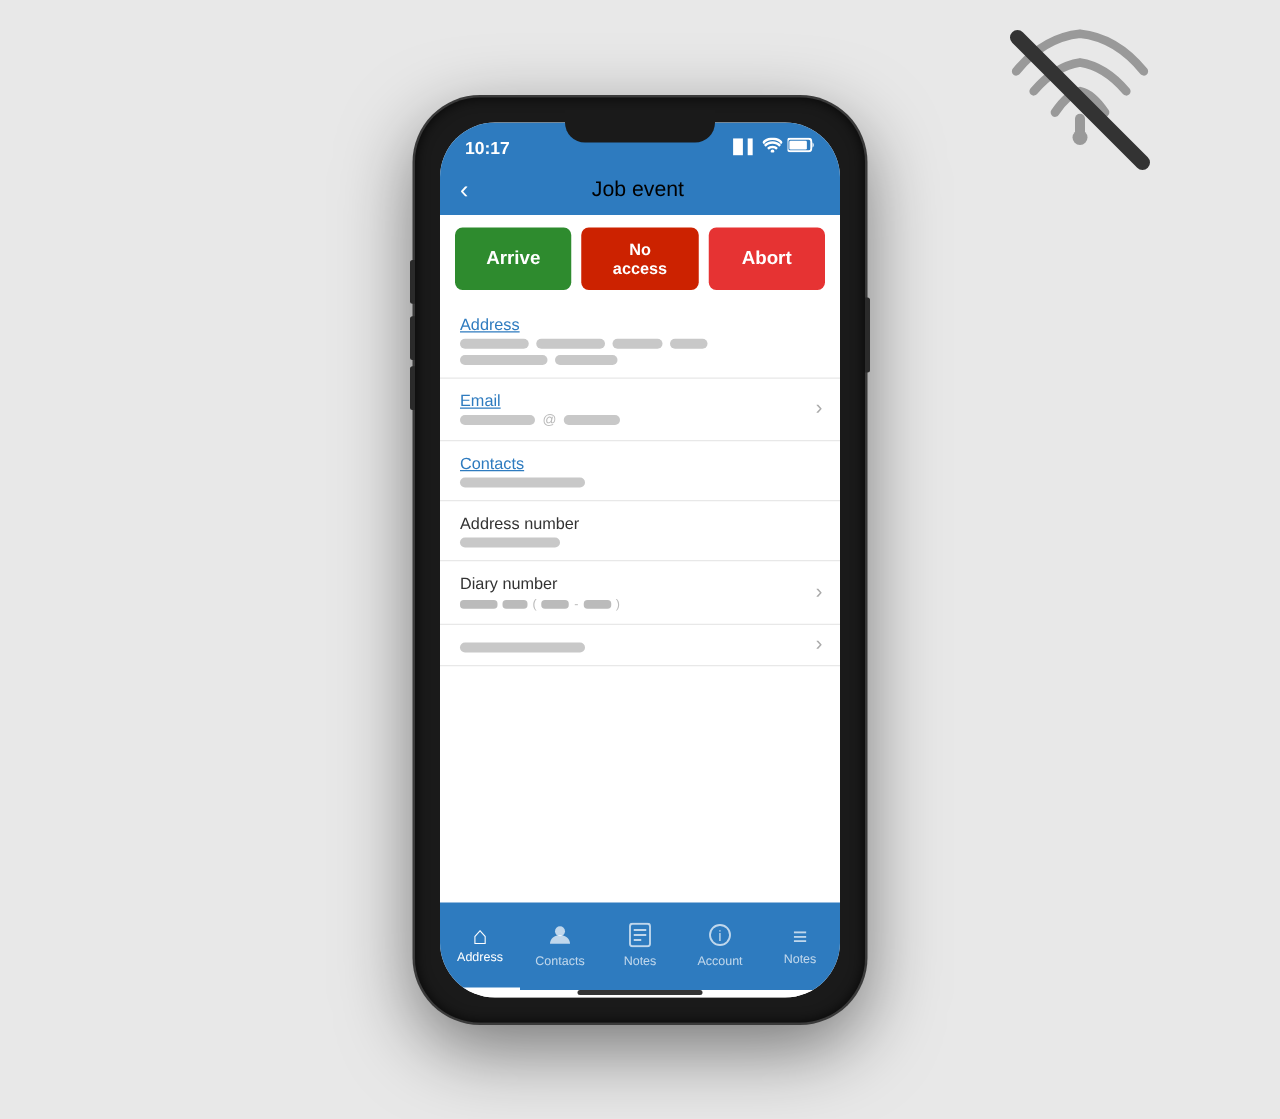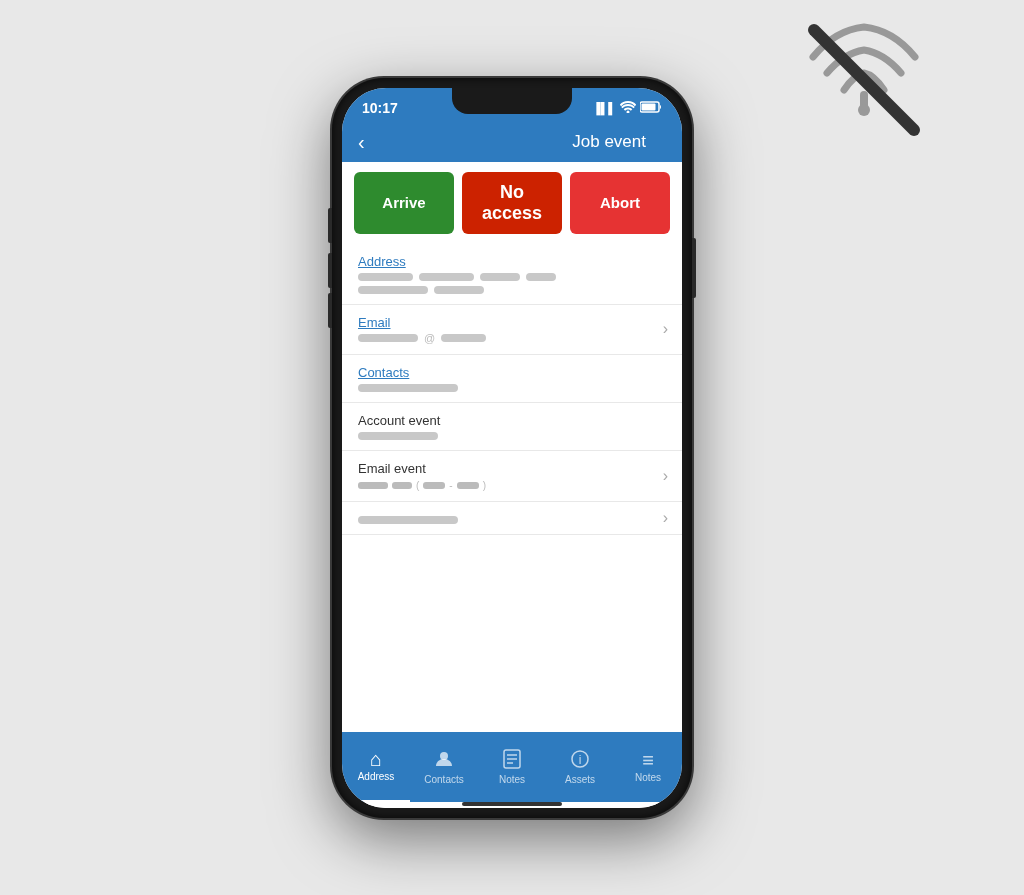--- a/index.html
+++ b/index.html
@@ -14,21 +14,21 @@
       font-family: -apple-system, BlinkMacSystemFont, 'Segoe UI', sans-serif;
       position: relative;
     }
 
     
     .phone-outer {
       width: 360px;
       height: 740px;
       background: #1a1a1a;
       border-radius: 52px;
-      padding: 10px;
+      padding: 20px;
       box-shadow:
         0 0 0 2px #3a3a3a,
         0 20px 60px rgba(0,0,0,0.5),
         inset 0 0 10px rgba(0,0,0,0.8);
       position: relative;
     }
 
     
     .phone-outer::before {
       content: '';
@@ -111,25 +111,25 @@
 
     .back-btn {
       color: white;
       font-size: 20px;
       font-weight: 300;
       margin-right: 10px;
       line-height: 1;
     }
 
     .header-title {
-      color: #ffffff;
+      color: #000000;
       font-size: 17px;
       font-weight: 500;
       flex: 1;
-      text-align: right;
+      text-align: center;
       margin-right: 20px;
     }
 
     
     .action-buttons {
       display: flex;
       gap: 8px;
       padding: 10px 12px;
       background: #fff;
       flex-shrink: 0;
@@ -146,21 +146,21 @@
       flex: 1;
       cursor: pointer;
     }
 
     .btn-noaccess {
       background: #cc2200;
       color: white;
       border: none;
       border-radius: 6px;
       padding: 10px 16px;
-      font-size: 18px;
+      font-size: 13px;
       font-weight: 600;
       flex: 1;
       cursor: pointer;
     }
 
     .btn-abort {
       background: #e63333;
       color: white;
       border: none;
       border-radius: 6px;
@@ -384,26 +384,26 @@
         </div>
         <span class="chevron-right">›</span>
       </div>
 
       <div class="field-row">
         <div class="field-label link">Contacts</div>
         <div class="placeholder-bar medium"></div>
       </div>
 
       <div class="field-row">
-        <div class="field-label">Account event</div>
+        <div class="field-label">Address number</div>
         <div class="placeholder-bar" style="width:80px"></div>
       </div>
 
       <div class="field-row">
-        <div class="field-label">Email event</div>
+        <div class="field-label">Diary number</div>
         <div class="field-subtext">
           <div class="subtext-bar" style="width:30px"></div>
           <div class="subtext-bar" style="width:20px"></div>
           <span style="color:#bbb;font-size:10px">(</span>
           <div class="subtext-bar" style="width:22px"></div>
           <span style="color:#bbb;font-size:10px">-</span>
           <div class="subtext-bar" style="width:22px"></div>
           <span style="color:#bbb;font-size:10px">)</span>
         </div>
         <span class="chevron-right">›</span>
@@ -444,21 +444,21 @@
         </span>
         <span class="nav-label">Notes</span>
       </div>
       <div class="nav-item">
         <span class="nav-icon">
           <svg width="20" height="20" viewBox="0 0 20 20" fill="rgba(255,255,255,0.7)">
             <circle cx="10" cy="10" r="8" fill="none" stroke="rgba(255,255,255,0.7)" stroke-width="1.5"></circle>
             <text x="10" y="15" text-anchor="middle" font-size="12" fill="rgba(255,255,255,0.7)">i</text>
           </svg>
         </span>
-        <span class="nav-label">Assets</span>
+        <span class="nav-label">Account</span>
       </div>
       <div class="nav-item">
         <span class="nav-icon">≡</span>
         <span class="nav-label">Notes</span>
       </div>
     </div>
 
     <div class="home-indicator">
       <div class="home-bar"></div>
     </div>

